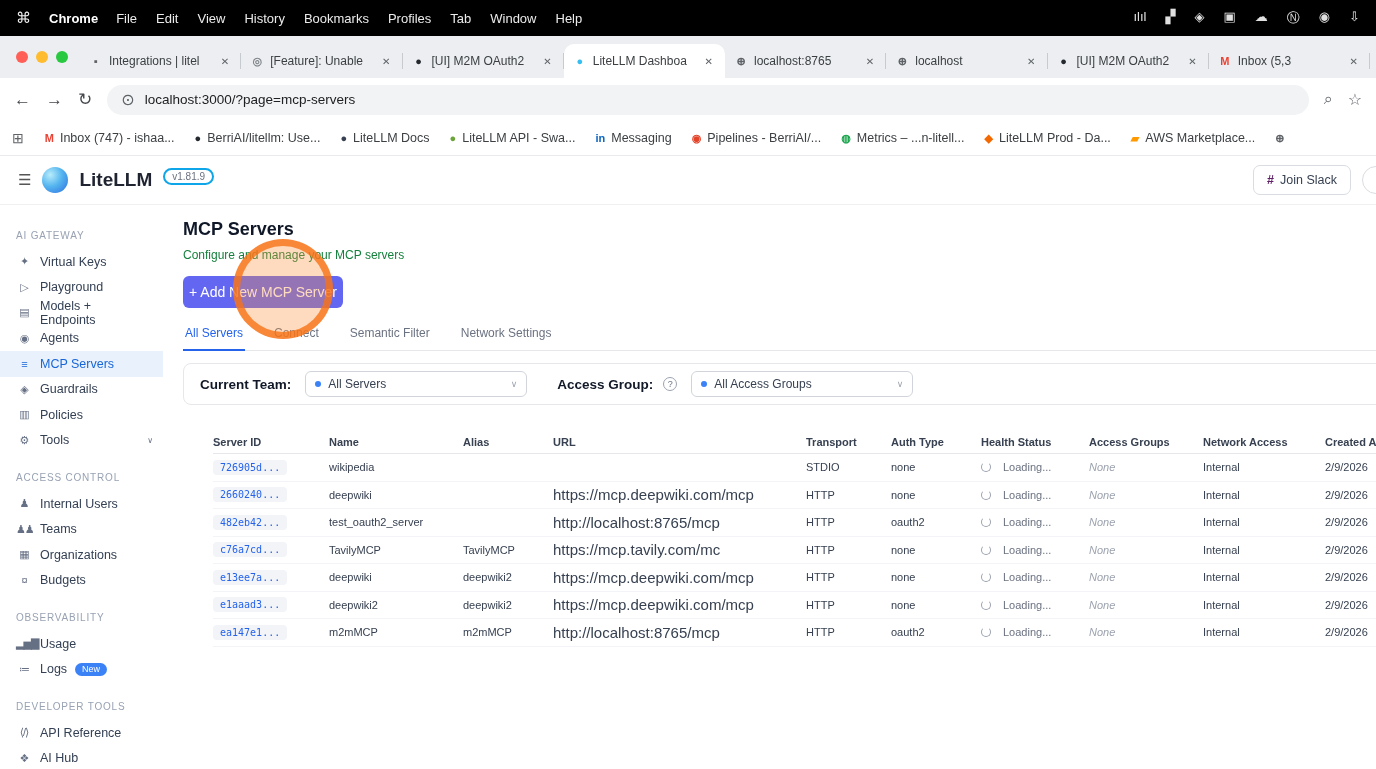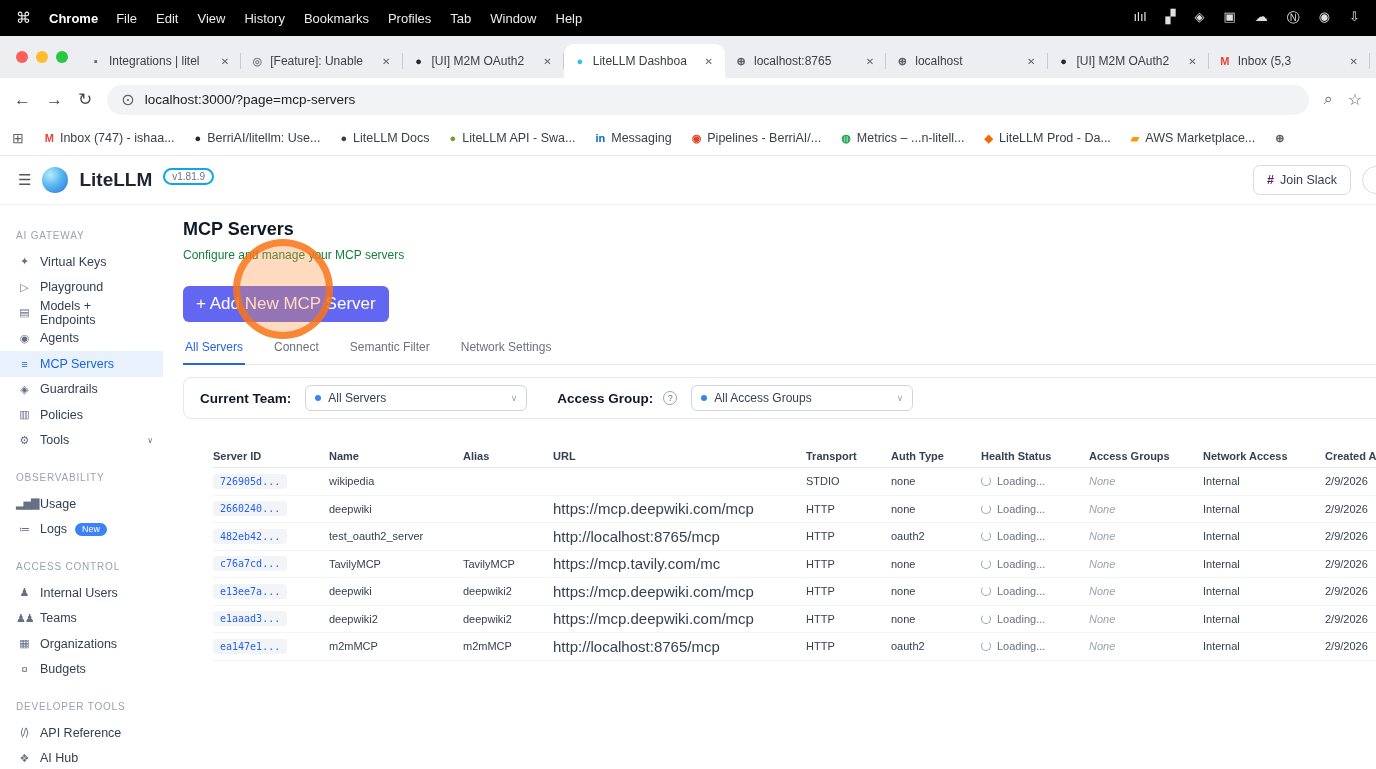--- a/index.html
+++ b/index.html
@@ -72,22 +72,22 @@
   .side-item.selected .side-icon{color:#1766d8}
   .side-badge{background:#3b82f6;color:#fff;font-size:9px;padding:1.5px 7px;border-radius:8px}
   .side-badge:empty{display:none}
   .side-chevron{margin-left:auto;color:#667085;font-size:8px;visibility:hidden}
   .side-chevron.show{visibility:visible}
 
   
   .main{flex:1;min-width:0;padding:14px 0 0 20px;overflow:hidden}
   .page-title{font-size:18px;font-weight:600;color:#101828}
   .page-subtitle{font-size:12px;color:#15803d;margin-top:8px}
-  .add-btn{margin-top:24px;background:#6366f1;color:#fff;border:none;border-radius:6px;
-    font-size:17px;font-weight:500;padding:8px 13px;font-family:inherit;cursor:pointer}
+  .add-btn{margin-top:14px;background:#6366f1;color:#fff;border:none;border-radius:6px;
+    font-size:14px;font-weight:500;padding:8px 6px;font-family:inherit;cursor:pointer}
   .mtabs{display:flex;gap:27px;margin-top:18px;border-bottom:1px solid #e5e7eb;font-size:12px;
     color:#6b7280;width:1250px}
   .mtab{padding:0 2px 9px;cursor:pointer;white-space:nowrap}
   .mtab.active{color:#2563eb;border-bottom:2px solid #2563eb;margin-bottom:-1px;font-weight:500}
   .filter-card{margin-top:12px;width:1250px;border:1px solid #e5e7eb;border-radius:8px;
     padding:7px 16px;display:flex;align-items:center;gap:14px;background:#fff}
   .flabel{font-size:13.5px;font-weight:600;color:#111827;white-space:nowrap}
   .flabel.second{margin-left:16px}
   .select{width:222px;height:26px;border:1px solid #d1d5db;border-radius:6px;display:flex;
     align-items:center;gap:7px;padding:0 9px;font-size:12px;color:#374151;background:#fff;cursor:pointer}
@@ -98,21 +98,21 @@
   .table{margin-top:26px;margin-left:30px;width:1232px}
   .thead,.tr{display:grid;grid-template-columns:116px 134px 90px 253px 85px 90px 108px 114px 122px 120px;
     align-items:center}
   .thead{height:23px;border-bottom:1px solid #e5e7eb}
   .th{font-size:11px;font-weight:700;color:#374151;padding-right:8px;white-space:nowrap;overflow:hidden;cursor:pointer}
   .tr{height:27.5px;border-bottom:1px solid #f2f4f7;font-size:11px;color:#374151}
   .td{padding-right:8px;white-space:nowrap;overflow:hidden}
   .mono{font-family:Liberation Sans, sans-serif;font-size:15px}
   .id-chip{font-family:"DejaVu Sans Mono",monospace;font-size:10px;color:#2563eb;background:#f2f4f7;
     border-radius:4px;padding:2px 7px;display:inline-block;cursor:pointer}
-  .health{display:flex;align-items:center;gap:6px;color:#6b7280}
+  .health{display:flex;align-items:center;gap:12px;color:#6b7280}
   .spinner{width:10px;height:10px;border:1.5px solid #9ca3af;border-top-color:transparent;
     border-radius:50%;display:inline-block;flex:none}
   .none-cell{font-style:italic;color:#9ca3af}
 
   
   .click-annotation{position:absolute;left:233px;top:239px;width:100px;height:100px;border-radius:50%;
     border:7px solid rgba(249,115,22,.8);background:rgba(251,146,60,.33);z-index:60;pointer-events:none}
 </style>
 </head>
 <body>
@@ -319,63 +319,63 @@
           </div>
           <div class="side-item">
             <span class="side-icon">⚙</span>
             <span class="side-label">Tools</span>
 
             <span class="side-chevron show">∨</span>
           </div>
         </div>
     </div>
     <div class="side-section">
+      <div class="side-section-title">ACCESS CONTROL</div>
+      <div>
+
+      <div class="side-item">
+            <span class="side-icon">♟</span>
+            <span class="side-label">Internal Users</span>
+
+            <span class="side-chevron">∨</span>
+          </div>
+          <div class="side-item">
+            <span class="side-icon">♟♟</span>
+            <span class="side-label">Teams</span>
+
+            <span class="side-chevron">∨</span>
+          </div>
+          <div class="side-item">
+            <span class="side-icon">▦</span>
+            <span class="side-label">Organizations</span>
+
+            <span class="side-chevron">∨</span>
+          </div>
+          <div class="side-item">
+            <span class="side-icon">¤</span>
+            <span class="side-label">Budgets</span>
+
+            <span class="side-chevron">∨</span>
+          </div>
+        </div>
+    </div>
+    <div class="side-section">
       <div class="side-section-title">OBSERVABILITY</div>
       <div>
 
       <div class="side-item">
             <span class="side-icon">▂▅▇</span>
             <span class="side-label">Usage</span>
 
             <span class="side-chevron">∨</span>
           </div>
           <div class="side-item">
             <span class="side-icon">≔</span>
             <span class="side-label">Logs</span>
             <span class="side-badge">New</span>
-            <span class="side-chevron">∨</span>
-          </div>
-        </div>
-    </div>
-    <div class="side-section">
-      <div class="side-section-title">ACCESS CONTROL</div>
-      <div>
-
-      <div class="side-item">
-            <span class="side-icon">♟</span>
-            <span class="side-label">Internal Users</span>
-
-            <span class="side-chevron">∨</span>
-          </div>
-          <div class="side-item">
-            <span class="side-icon">♟♟</span>
-            <span class="side-label">Teams</span>
-
-            <span class="side-chevron">∨</span>
-          </div>
-          <div class="side-item">
-            <span class="side-icon">▦</span>
-            <span class="side-label">Organizations</span>
-
-            <span class="side-chevron">∨</span>
-          </div>
-          <div class="side-item">
-            <span class="side-icon">¤</span>
-            <span class="side-label">Budgets</span>
-
             <span class="side-chevron">∨</span>
           </div>
         </div>
     </div>
     <div class="side-section">
       <div class="side-section-title">DEVELOPER TOOLS</div>
       <div>
 
       <div class="side-item">
             <span class="side-icon">⟨/⟩</span>

